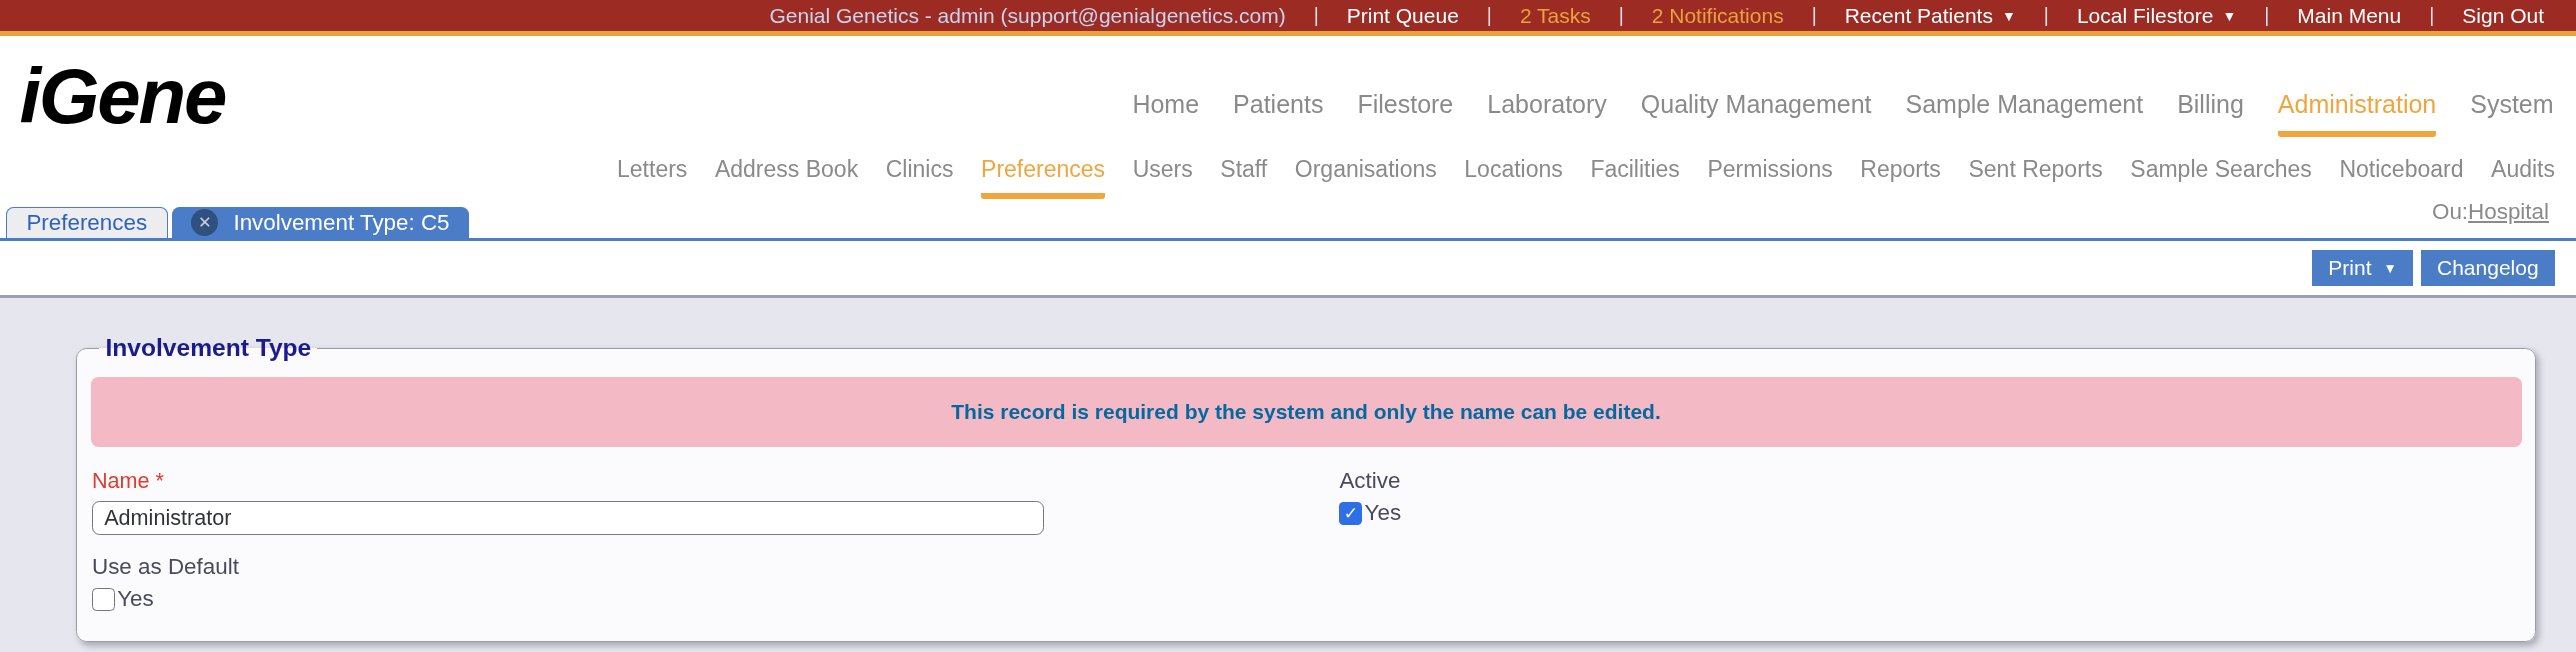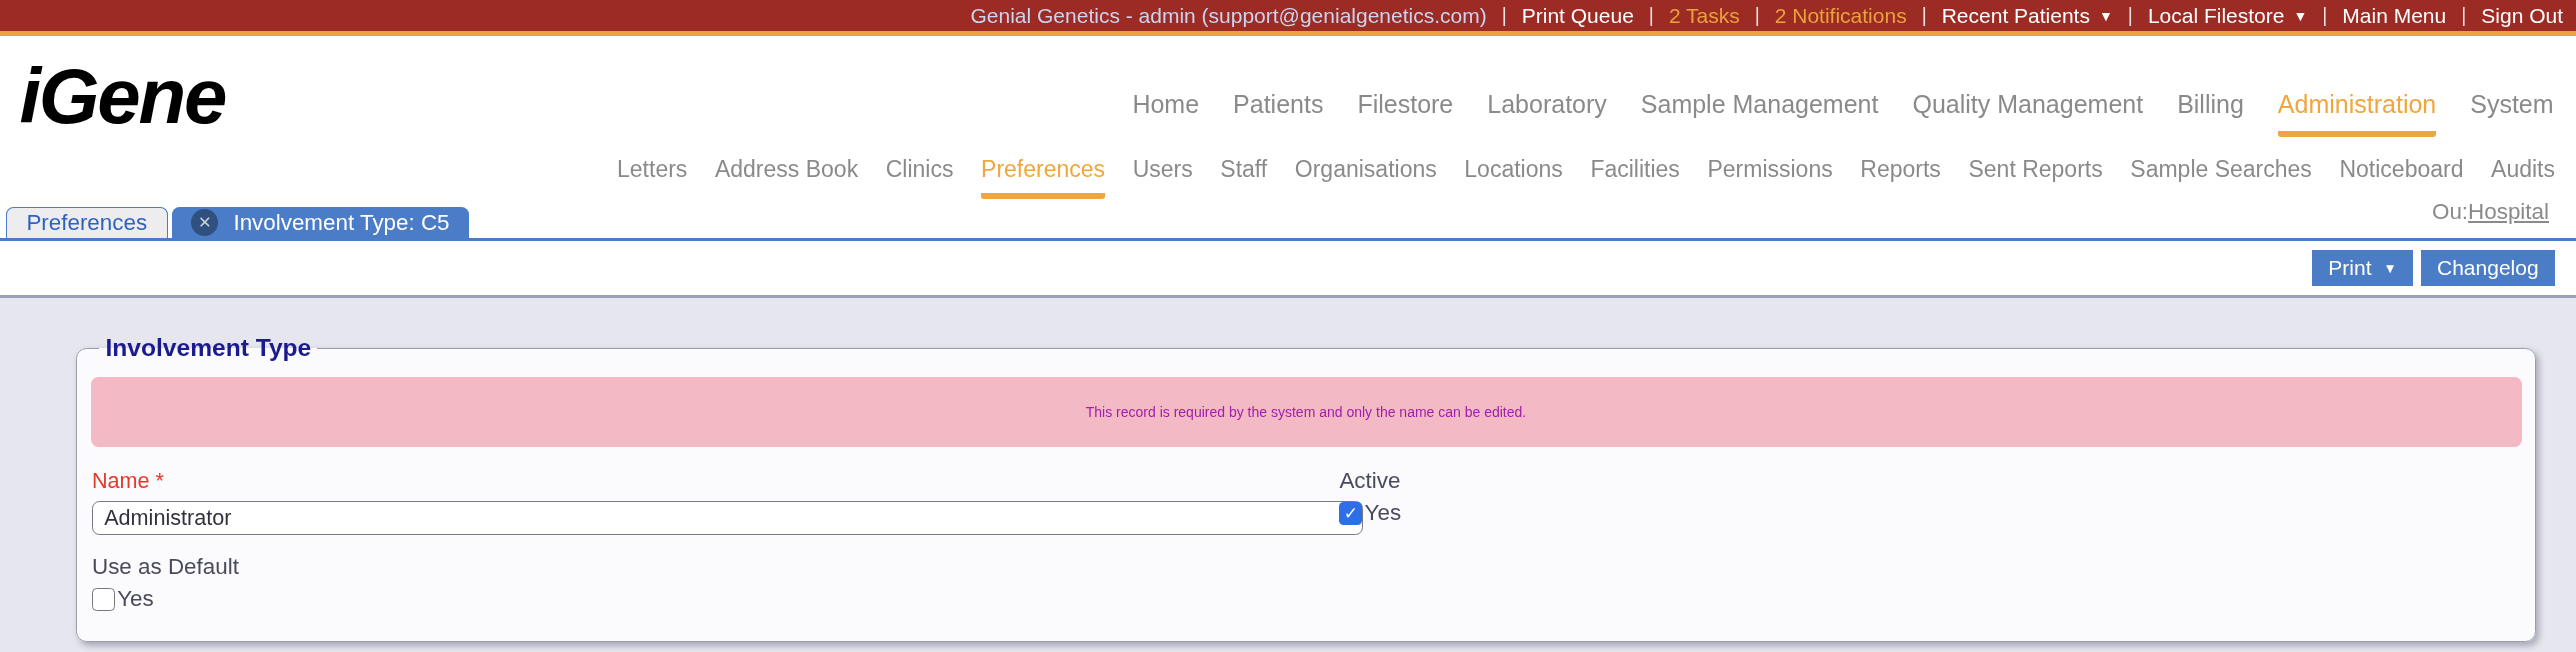--- a/index.html
+++ b/index.html
@@ -2,21 +2,21 @@
 <html style="font-size:12px"><head>
 <meta charset="utf-8">
 <style>
   * { margin:0; padding:0; box-sizing:border-box; }
   html,body { width:2576px; height:653px; overflow:hidden;
     font-family:"Liberation Sans","DejaVu Sans",sans-serif; background:#ffffff; }
 
   
   .topbar { height:36px; background:#9c2b23; border-bottom:5.2px solid #e9a23e;
     display:flex; align-items:center; justify-content:flex-end;
-    padding-right:13px; gap:0; }
+    padding-right:32px; gap:13px; }
   .topbar .seg { display:flex; align-items:center; font-size:21px; white-space:nowrap; }
   .topbar .sep { color:#e9e2e2; padding:0 15px; font-size:19.4px; }
   .tb-muted { color:#c9d4ee; }
   .tb-white { color:#ffffff; cursor:pointer; }
   .tb-orange { color:#e9a23e; cursor:pointer; }
   .tb-caret { font-size:14px; color:#ffffff; margin-left:9px; }
 
   
   .header { position:relative; height:171px; background:#ffffff; }
   .logo { position:absolute; left:19.4px; top:21px; font-size:78px; line-height:1;
@@ -54,26 +54,26 @@
   
   .main { height:359px; background:#e6e6ee; border-top:3.7px solid #9aa0b5; padding:0 40px; }
   fieldset.card { margin-top:36px; border:1.5px solid #9b9bac; border-radius:10.4px;
     background:#fbfbfd; box-shadow:3px 3.7px 6px rgba(60,60,90,0.35);
     padding:9px 12px 29px 12px;margin-left:36px; }
   fieldset.card legend { font-size:24.6px; font-weight:bold; color:#1b1b8f;
     margin-left:10.4px; padding:0 6px; }
 
   .alert { height:70px; background:#f3b9c5; border-radius:7.5px; margin:6px 1.5px 21px 1.5px;
     display:flex; align-items:center; justify-content:center; }
-  .alert .msg { font-size:14px; font-weight:normal; color:#a21caf; }
+  .alert .msg { font-size:21px; font-weight:bold; color:#0369a1; }
 
   .form-row1 { display:flex; align-items:flex-start; }
   .col-name { width:1237px; padding-left:3px; }
   .lbl-red { font-size:21.6px; color:#e23b2e; margin-bottom:6.7px; }
-  .input-text { width:1271px; height:34px; border:1.5px solid #77777e; border-radius:7.5px;
+  .input-text { width:952px; height:34px; border:1.5px solid #77777e; border-radius:7.5px;
     font-size:21.6px; color:#32323f; padding:0 11.2px; background:#ffffff;
     font-family:"Liberation Sans","DejaVu Sans",sans-serif; }
   .lbl-slate { font-size:22.4px; color:#4a4a5e; }
   .chk-row { display:flex; align-items:center; margin-top:6px; }
   .chk { width:23px; height:23px; border-radius:4.5px; display:inline-flex;
     align-items:center; justify-content:center; cursor:pointer; }
   .chk.checked { background:#2e6fe8; color:#ffffff; font-size:17px; font-weight:bold; }
   .chk.unchecked { background:#ffffff; border:1.5px solid #77777e; color:transparent; }
   .chk-label { font-size:22.4px; color:#4a4a5e; margin-left:2.2px; }
   .col-active { margin-left:13.4px; }
@@ -107,22 +107,22 @@
 </div>
 
 <div class="header">
   <div class="logo">iGene</div>
 
   <div class="nav1">
     <span class="item">Home</span>
     <span class="item">Patients</span>
     <span class="item">Filestore</span>
     <span class="item">Laboratory</span>
+    <span class="item">Quality Management</span>
     <span class="item">Sample Management</span>
-    <span class="item">Quality Management</span>
     <span class="item">Billing</span>
     <span class="item active">Administration</span>
     <span class="item">System</span>
   </div>
 
   <div class="nav2">
     <span class="item">Letters</span>
     <span class="item">Address Book</span>
     <span class="item">Clinics</span>
     <span class="item active">Preferences</span>

